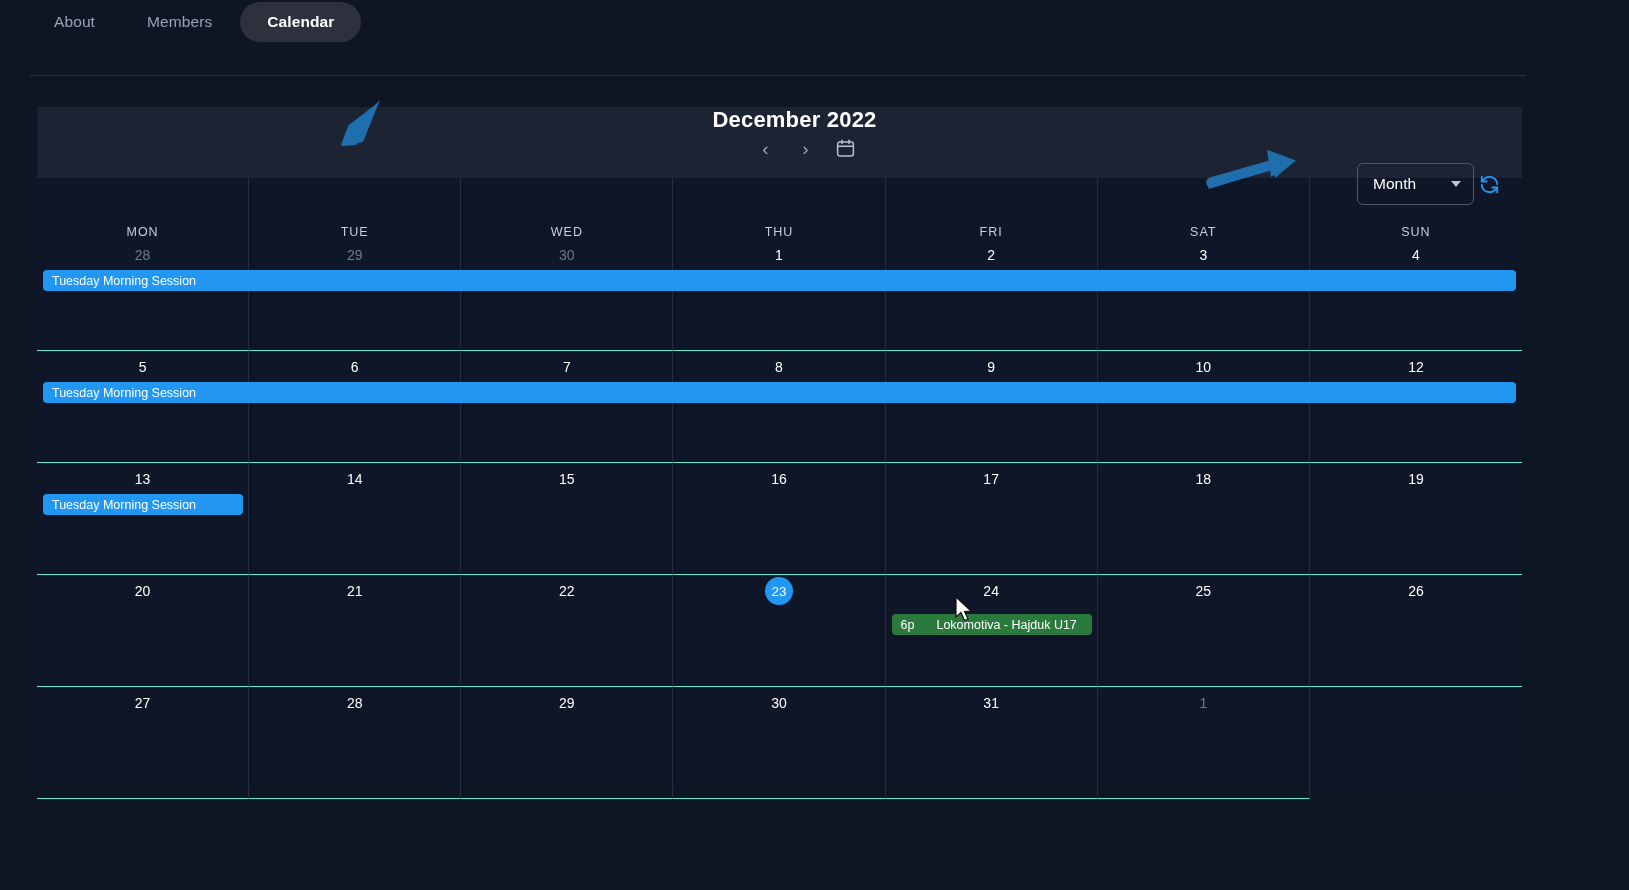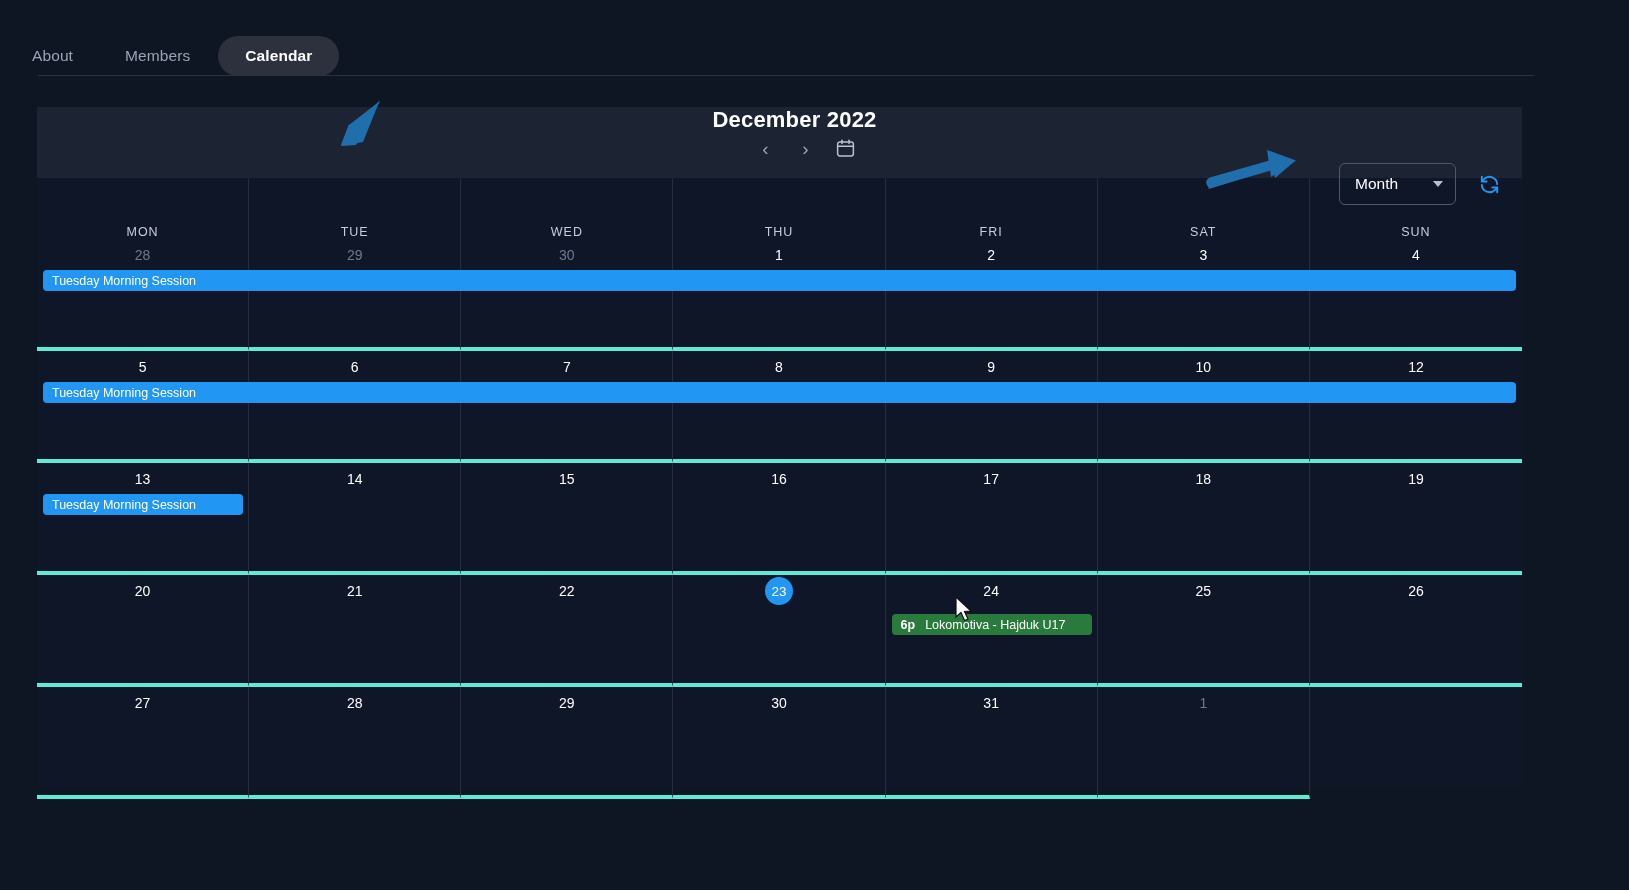--- a/index.html
+++ b/index.html
@@ -6,22 +6,22 @@
   html, body {
     width: 1629px; height: 890px;
     background: #0e1523;
     font-family: "Liberation Sans", sans-serif;
     overflow: hidden;
   }
   .page { position: relative; width: 1629px; height: 890px; background: #0e1523; }
 
   
   .tabbar {
-    position: absolute; left: 8px; top: 2px; width: 1566px; height: 74px;
-    display: flex; align-items: flex-end; gap: 4px;
+    position: absolute; left: 0; top: 2px; width: 1566px; height: 74px;
+    display: flex; align-items: flex-start; padding-left: 30px; gap: 4px;
   }
   .tabbar::after {
     content: ""; position: absolute; left: 30px; right: 40px; bottom: 0;
     height: 1px; background: #2a3244;
   }
   .tab {
     font-size: 15.5px; color: #9aa4b4; padding: 11px 24px; border-radius: 22px;
     letter-spacing: .1px; white-space: nowrap; cursor: pointer; background: transparent;
   }
   .tab.active { background: #2c313d; color: #ffffff; font-weight: 700; padding: 11px 27px; }
@@ -37,39 +37,39 @@
   }
   .cal-title { font-size: 22px; font-weight: 700; color: #ffffff; letter-spacing: .2px; }
   .nav-group { display: flex; align-items: center; margin-left: 22px; gap: 10px; }
   .icon-btn {
     width: 30px; height: 30px; display: flex; align-items: center; justify-content: center;
     cursor: pointer; background: transparent; border: none;
   }
   .chev { color: #9aa4b4; font-size: 19px; line-height: 1; }
   .cal-ico svg { display: block; }
   .header-right {
-    margin-left: auto; display: flex; align-items: center; gap: 18px; padding-right: 18px;
+    margin-left: auto; display: flex; align-items: center; padding-right: 18px;
   }
   .select {
     width: 117px; height: 42px; border: 1px solid #4c586c; border-radius: 6px;
     display: flex; align-items: center; justify-content: space-between;
     padding: 0 12px 0 15px; cursor: pointer; background: transparent;
   }
   .select-label { font-size: 15.5px; color: #ffffff; }
   .caret {
     width: 0; height: 0; border-left: 5.5px solid transparent; border-right: 5.5px solid transparent;
     border-top: 6px solid #b9c2d0;
   }
   .sync { cursor: pointer; display: flex; }
   .grid {
     display: grid; grid-template-columns: repeat(7, 1fr);
     grid-template-rows: 61px 112px 112px 112px 112px 112px;
     position: relative;
   }
-  .cell { border-right: 1px solid #262d3f; border-bottom: 4px solid #5eead4; position: relative; }
+  .cell { border-right: 1px solid #262d3f; border-bottom: 1px solid #5eead4; position: relative; }
   .cell:nth-child(7n) { border-right: none; }
   .head-cell { border-bottom: none; display: flex; align-items: flex-end; justify-content: center; }
   .dow { font-size: 12.5px; letter-spacing: 1px; color: #c6cedb; font-weight: 400; }
   .daynum {
     position: absolute; top: 8px; left: 0; right: 0; text-align: center;
     font-size: 14px; color: #ffffff; font-weight: 400;
   }
   .daynum.muted { color: #6d7a8e; }
   .today-pill {
     position: absolute; top: 2px; left: 50%; transform: translateX(-50%);
@@ -80,21 +80,21 @@
 
   
   .events { position: absolute; inset: 0; pointer-events: none; }
   .ev {
     position: absolute; height: 21px; border-radius: 4px; display: flex; align-items: center;
     padding: 0 9px; font-size: 12.5px; color: #ffffff; white-space: nowrap; overflow: hidden;
     pointer-events: auto; cursor: pointer;
   }
   .ev.blue { background: #2196f3; }
   .ev.green { background: #2b7a3d; }
-  .ev .tm { font-weight: 700; margin-right: 10px; }
+  .ev .tm { font-weight: 400; margin-right: 22px; }
 
   
   .anno { position: absolute; pointer-events: none; }
 
   
   .cursor { position: absolute; pointer-events: none; }
 </style>
 </head>
 <body>
 

